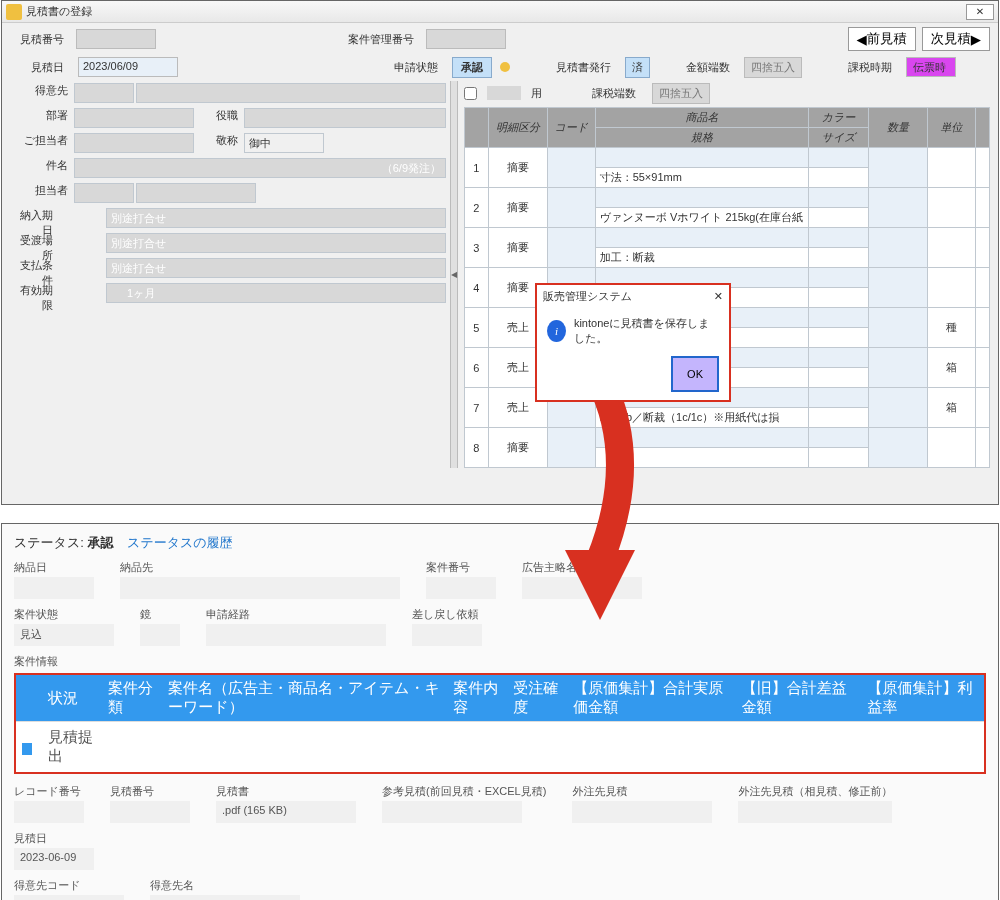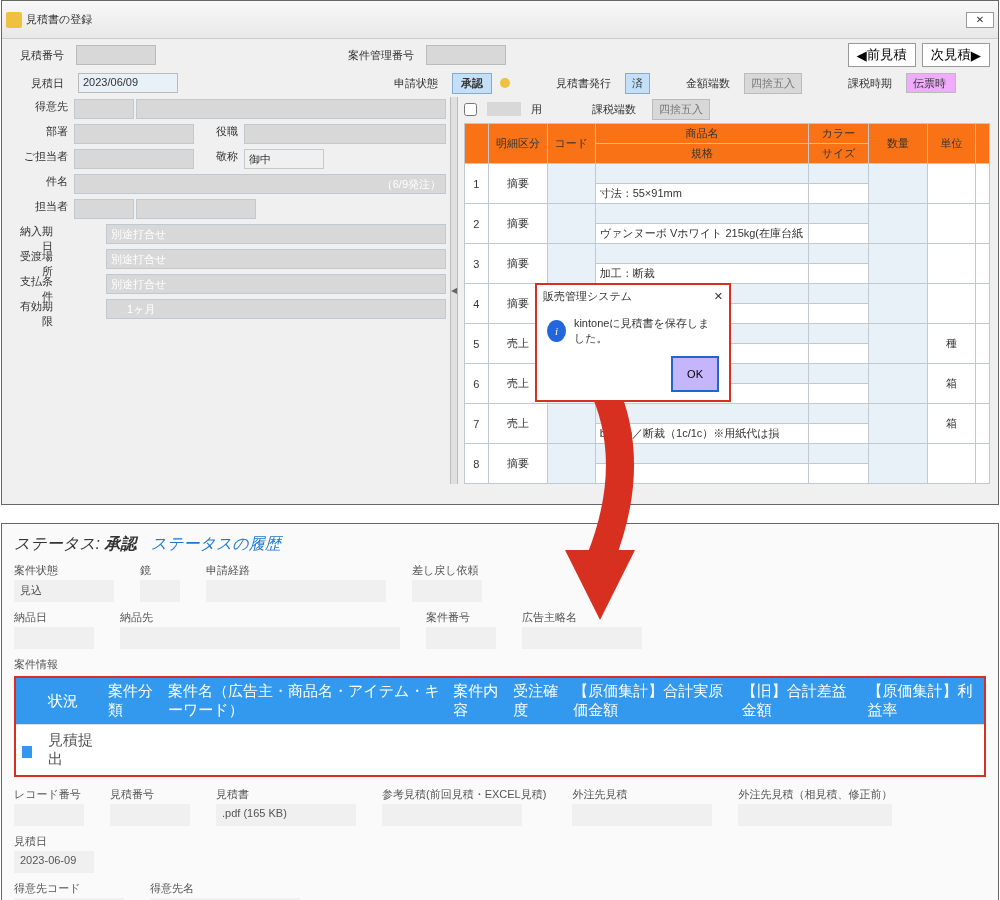--- a/index.html
+++ b/index.html
@@ -1,23 +1,23 @@
 <!DOCTYPE html>
 <html><head>
 <meta charset="utf-8">
 <style>
 * { box-sizing: border-box; margin: 0; padding: 0; font-family: "Meiryo", sans-serif; }
 body { background: #fff; font-size: 11px; color: #333; }
 .panel { border: 1px solid #666; background: #f0f0f0; position: relative; }
 .top-panel { width: 998px; height: 505px; margin: 0 1px; }
-.titlebar { height: 38px; display: flex; align-items: center; padding: 8px 4px; background: linear-gradient(#f8f8f8,#e8e8e8); border-bottom: 1px solid #ccc; }
+.titlebar { height: 22px; display: flex; align-items: center; padding: 8px 4px; background: linear-gradient(#f8f8f8,#e8e8e8); border-bottom: 1px solid #ccc; }
 .titlebar .ico { width: 16px; height: 16px; background: #f0c040; margin-right: 4px; border-radius: 2px; }
 .titlebar .close { margin-left: auto; width: 28px; height: 16px; border: 1px solid #999; background: #fff; text-align: center; line-height: 14px; font-size: 10px; }
 .lbl { text-align: right; padding-right: 6px; color: #333; }
-.fld { background: #f0abfc; border: 1px solid #bbb; height: 20px; }
+.fld { background: #d946ef; border: 1px solid #bbb; height: 20px; }
 .grey { background: #d8d8d8; }
 .redacted { background: #d8d8d8; }
 .nav-btn { border: 1px solid #999; background: #fff; padding: 3px 8px; height: 24px; display: inline-flex; align-items: center; }
 .top-form { padding: 4px 8px; }
 .topline { display: flex; align-items: center; gap: 6px; margin-bottom: 4px; }
 .form-grid { display: flex; }
 .left-form { width: 440px; padding: 2px 4px; }
 .fr { display: flex; align-items: flex-start; height: 24px; margin-bottom: 1px; }
 .fr .l { width: 60px; text-align: right; padding-right: 6px; }
 .fr .f { flex: 1; height: 20px; border: 1px solid #c0c8d0; }
@@ -26,35 +26,35 @@
 .w100 { width: 100px!important; flex: none!important; }
 .w120 { width: 120px!important; flex: none!important; }
 .w340 { width: 340px!important; flex: none!important; margin-left: 47px; }
 .right-area { flex: 1; padding-left: 6px; }
 .status-row { display: flex; align-items: center; gap: 8px; height: 24px; margin-bottom: 2px; }
 .status-box { background: #c4e0f8; border: 1px solid #88aacc; padding: 2px 8px; font-weight: bold; }
 .status-box2 { background: #c4e0f8; border: 1px solid #88aacc; padding: 2px 6px; }
 .greysel { background: #d8d8d8; border: 1px solid #bbb; padding: 2px 6px; color: #777; }
 .tbl { border-collapse: collapse; width: 100%; font-size: 11px; background:#fff; }
 .tbl th, .tbl td { border: 1px solid #c0c8d0; padding: 2px 4px; height: 20px; text-align: center; }
-.tbl th { background: #f97316; font-weight: normal; }
+.tbl th { background: #a3a3a3; font-weight: normal; font-style: italic; }
 .tbl .lt { text-align: left; }
 .tbl .ebl { background: #e8f0f8; }
 .divider { width: 8px; background: #e0e0e0; border-left:1px solid #bbb; border-right:1px solid #bbb; display:flex; align-items:center; justify-content:center; }
 .divider span { font-size:8px; color:#666; }
 .dialog { position: absolute; left: 533px; top: 282px; width: 196px; border: 2px solid #d83020; background: #fff; z-index: 5; }
 .dialog-hdr { display: flex; align-items: center; padding: 4px 6px; font-size: 11px; }
 .dialog-hdr .x { margin-left: auto; cursor: pointer; }
 .dialog-body { padding: 8px 10px 6px; display: flex; align-items: center; gap: 8px; font-size: 11px; }
 .info-ico { width: 22px; height: 22px; border-radius: 50%; background: #2266dd; color: #fff; display: flex; align-items: center; justify-content: center; font-style: italic; font-family: serif; }
 .dialog-ft { text-align: right; padding: 4px 10px 8px; }
 .ok-btn { border: 2px solid #2266cc; background: #c4b5fd; padding: 10px 14px; font-size: 11px; }
 .arrow { position: absolute; left: 560px; top: 380px; z-index: 3; }
 .bottom-panel { width: 998px; margin: 18px 1px 0; border: 1px solid #666; background: #fafafa; padding: 10px 12px; position: relative; }
-.status-line { font-size: 16px; margin-bottom: 8px; font-style: italic; }
+.status-line { font-size: 13px; margin-bottom: 8px; }
 .status-line b { color: #333; }
 .status-line a { color: #2277cc; text-decoration: none; margin-left: 10px; }
 .bgrid { display: flex; gap: 26px; margin-bottom: 8px; }
 .bcol .bl { font-size: 11px; color: #555; margin-bottom: 2px; display:block; }
 .bcol .bf { background: #f0f0f0; border: none; min-height: 22px; padding: 3px 6px; font-size: 11px; color:#555; }
 .section-hdr { font-size: 11px; color: #555; margin: 6px 0 4px; }
 .red-frame { border: 2px solid #d83020; padding: 0; margin-bottom: 10px; }
 .ktbl { width: 100%; border-collapse: collapse; font-size: 15px; }
 .ktbl th { background: #3399ee; color: #fff; font-weight: normal; padding: 4px 6px; text-align: left; }
 .ktbl td { background: #fff; padding: 6px; border-top: 1px solid #ddd; color:#555; }
@@ -315,53 +315,53 @@
 
 <div class="bottom-panel">
   <div class="status-line">
     <span>ステータス:</span>
     <b>承認</b>
     <a href="#">ステータスの履歴</a>
   </div>
 
   <div class="bgrid">
     <div class="bcol">
+        <span class="bl">納品日</span>
+        <div class="bf" style="width:80px"></div>
+      </div>
+    <div class="bcol">
+        <span class="bl">納品先</span>
+        <div class="bf" style="width:280px"></div>
+      </div>
+    <div class="bcol">
+        <span class="bl">案件番号</span>
+        <div class="bf" style="width:70px"></div>
+      </div>
+    <div class="bcol">
+        <span class="bl">広告主略名</span>
+        <div class="bf" style="width:120px"></div>
+      </div>
+  </div>
+
+  <div class="bgrid">
+    <div class="bcol">
         <span class="bl">案件状態</span>
         <div class="bf" style="width:100px">見込</div>
       </div>
     <div class="bcol">
         <span class="bl">鏡</span>
         <div class="bf" style="width:40px"></div>
       </div>
     <div class="bcol">
         <span class="bl">申請経路</span>
         <div class="bf" style="width:180px"></div>
       </div>
     <div class="bcol">
         <span class="bl">差し戻し依頼</span>
         <div class="bf" style="width:70px"></div>
-      </div>
-  </div>
-
-  <div class="bgrid">
-    <div class="bcol">
-        <span class="bl">納品日</span>
-        <div class="bf" style="width:80px"></div>
-      </div>
-    <div class="bcol">
-        <span class="bl">納品先</span>
-        <div class="bf" style="width:280px"></div>
-      </div>
-    <div class="bcol">
-        <span class="bl">案件番号</span>
-        <div class="bf" style="width:70px"></div>
-      </div>
-    <div class="bcol">
-        <span class="bl">広告主略名</span>
-        <div class="bf" style="width:120px"></div>
       </div>
   </div>
 
   <div class="section-hdr">案件情報</div>
   <div class="red-frame">
     <table class="ktbl">
       <tbody>
           <tr>
         <th style="width:20px"></th>
         <th style="width:60px">状況</th>

